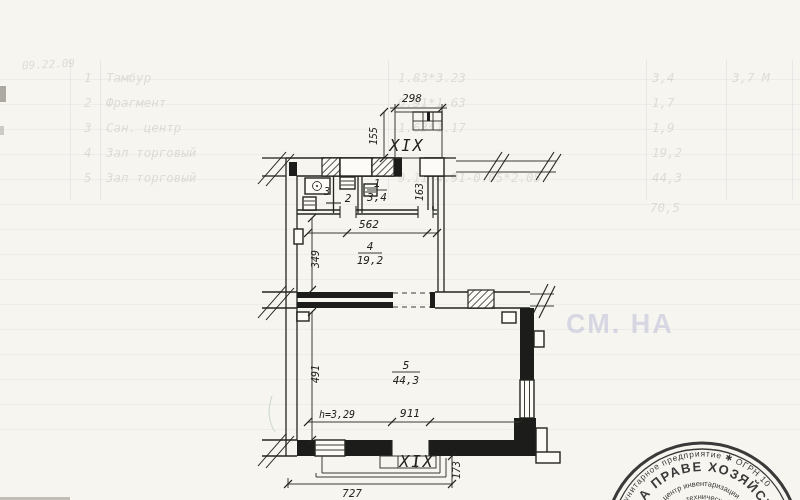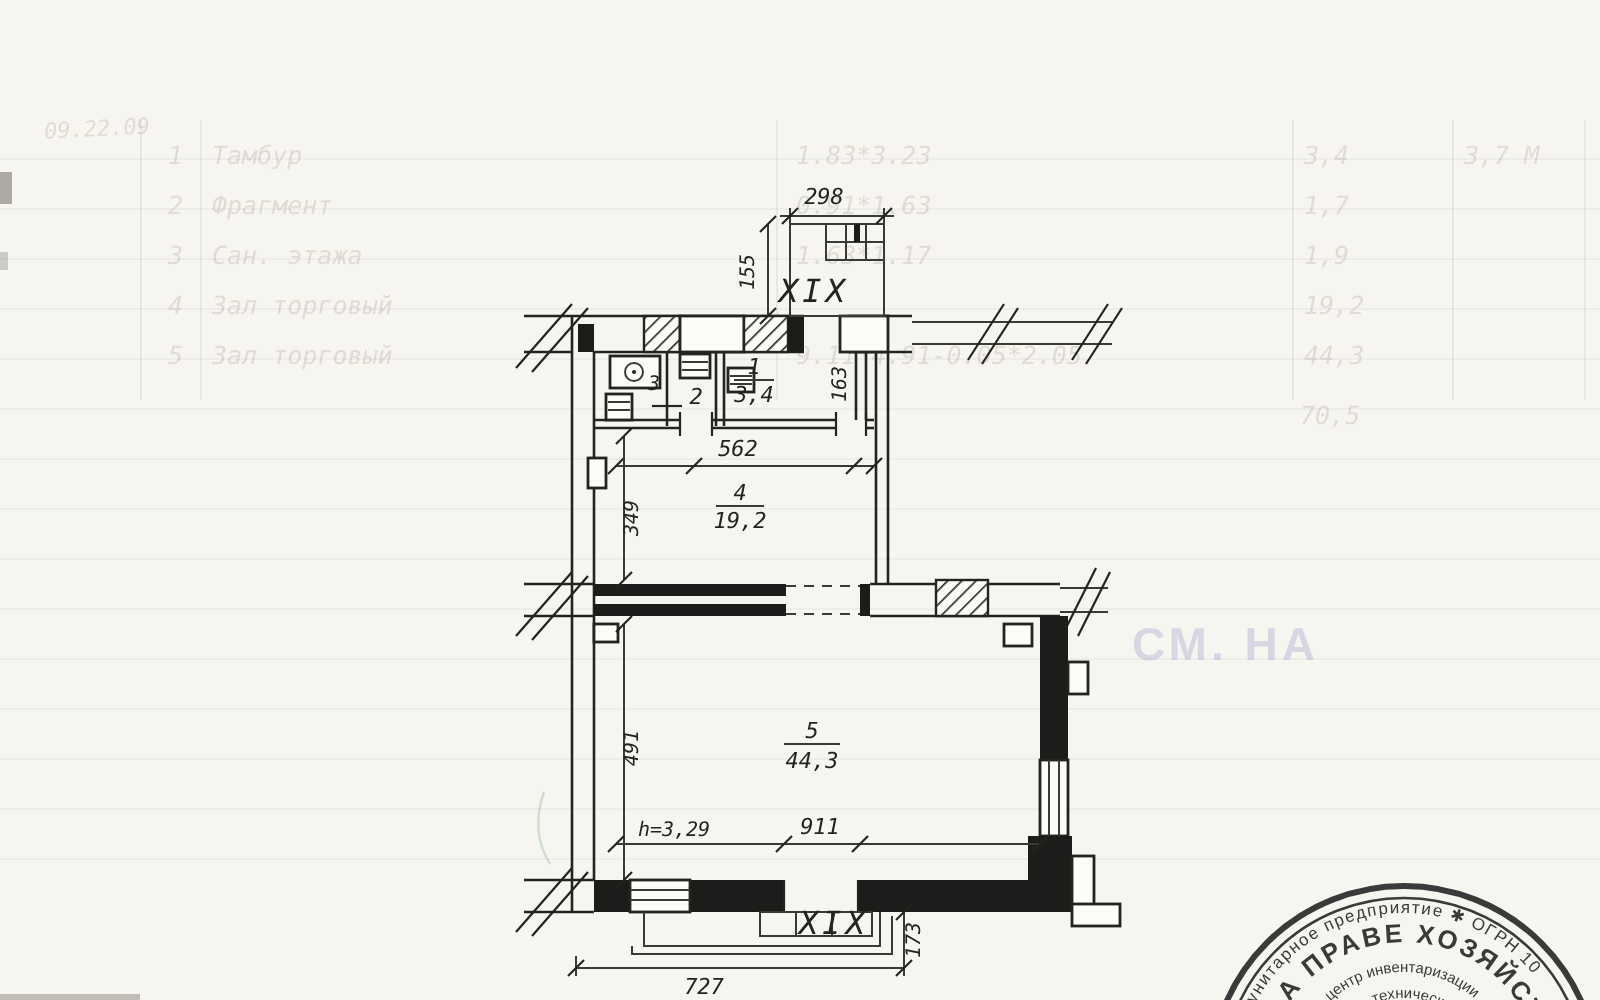--- a/index.html
+++ b/index.html
@@ -16,21 +16,21 @@
   
   .bleed{position:absolute;left:0;top:0;width:800px;height:260px;color:#7d7a70;opacity:.20;
          font-style:italic;font-size:12.5px;pointer-events:none;}
   .bleed span{position:absolute;white-space:nowrap;}
   .bdate{left:22px;top:58px;transform:rotate(-3deg);font-size:11px;}
   .r0{top:70px}.r1{top:95px}.r2{top:120px}.r3{top:145px}.r4{top:170px}
   .cn{left:84px}.cname{left:106px}.cf{left:398px}.ca{left:652px}
   .cside{left:732px;top:70px}.ctot{left:650px;top:200px}
   
   .rnote{position:absolute;left:566px;top:310px;width:170px;color:#8f93c8;opacity:.30;
-         font-family:"Liberation Sans",sans-serif;font-weight:bold;font-size:23px;
+         font-family:"Liberation Sans",sans-serif;font-weight:bold;font-size:27px;
          letter-spacing:2px;line-height:1.1;}
   
   svg{position:absolute;left:0;top:0;}
   .ln{stroke:#24241f;stroke-width:1.3;fill:none;}
   .th{stroke:#3a3a35;stroke-width:1;fill:none;}
   .blk{fill:#1c1c1a;stroke:none;}
   .wht{fill:#fcfbf7;stroke:#24241f;stroke-width:1.4;}
   .tk{stroke:#24241f;stroke-width:1.1;}
   .brk{stroke:#24241f;stroke-width:1.1;fill:none;}
   text.lab{font:italic 11px "DejaVu Sans Mono",monospace;fill:#24241f;}
@@ -65,21 +65,21 @@
     <span class="bdate">09.22.09</span>
     <span class="r0 cn">1</span>
     <span class="r0 cname">Тамбур</span>
     <span class="r0 cf">1.83*3.23</span>
     <span class="r0 ca">3,4</span>
     <span class="r1 cn">2</span>
     <span class="r1 cname">Фрагмент</span>
     <span class="r1 cf">0.91*1.63</span>
     <span class="r1 ca">1,7</span>
     <span class="r2 cn">3</span>
-    <span class="r2 cname">Сан. этажа</span>
+    <span class="r2 cname">Сан. центр</span>
     <span class="r2 cf">1.63*1.17</span>
     <span class="r2 ca">1,9</span>
     <span class="r3 cn">4</span>
     <span class="r3 cname">Зал торговый</span>
     <span class="r3 ca">19,2</span>
     <span class="r4 cn">5</span>
     <span class="r4 cname">Зал торговый</span>
     <span class="r4 cf">9.11*4.91-0.05*2.05</span>
     <span class="r4 ca">44,3</span>
     <span class="cside">3,7 М</span>

